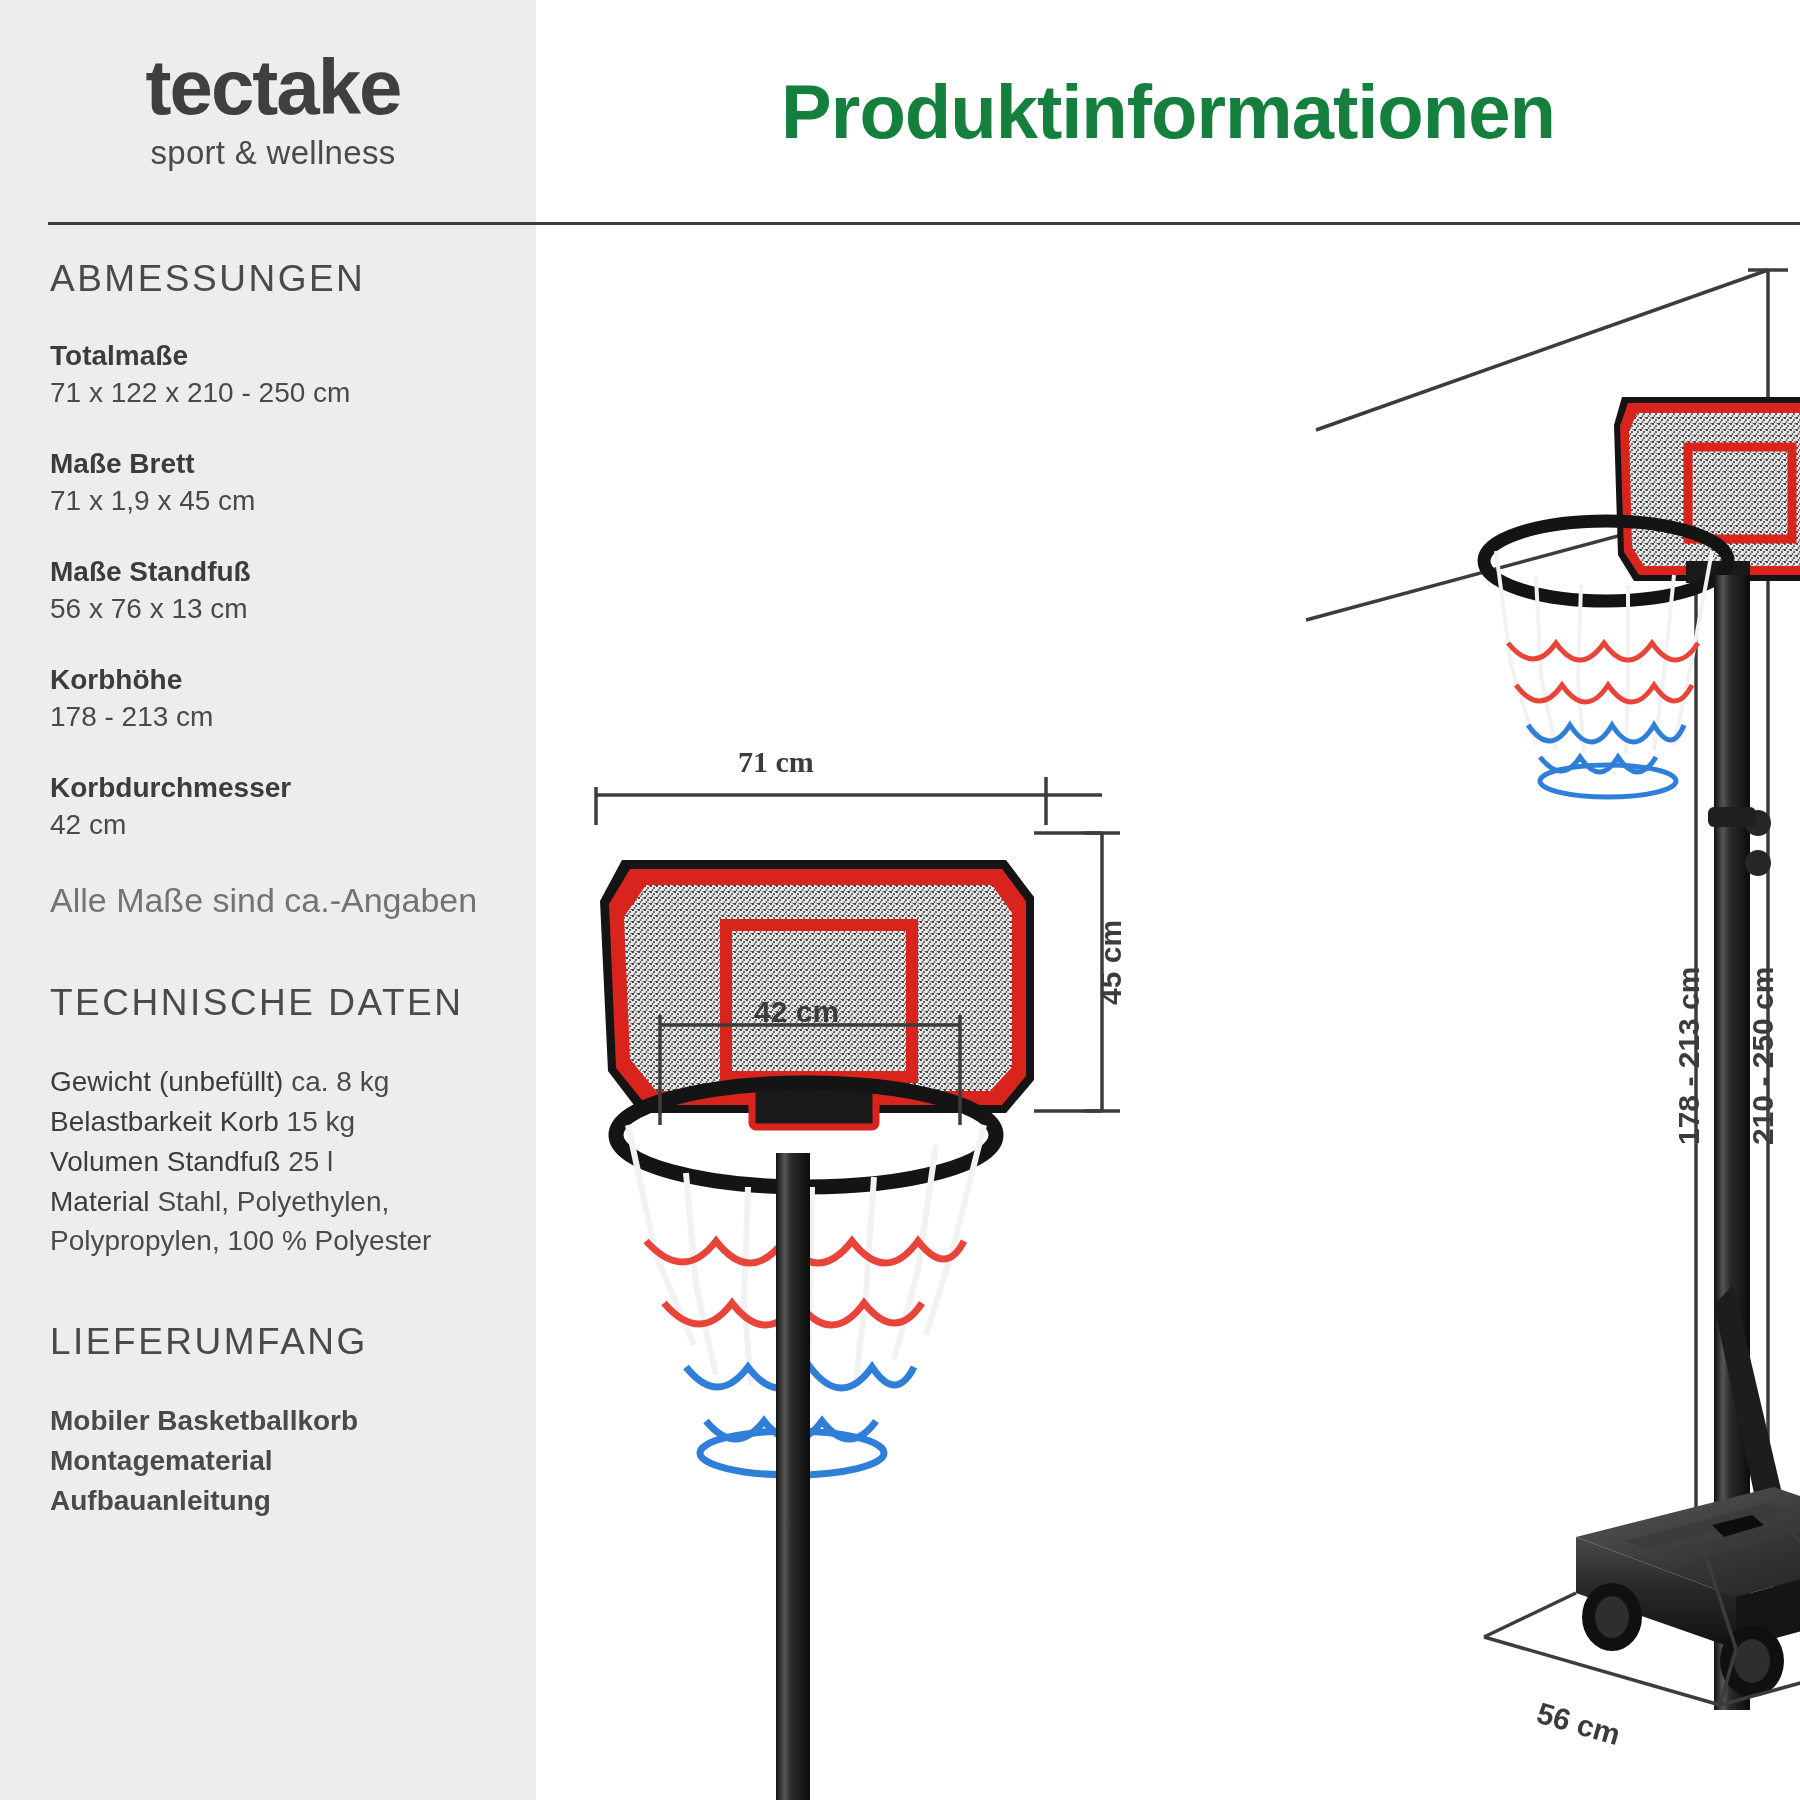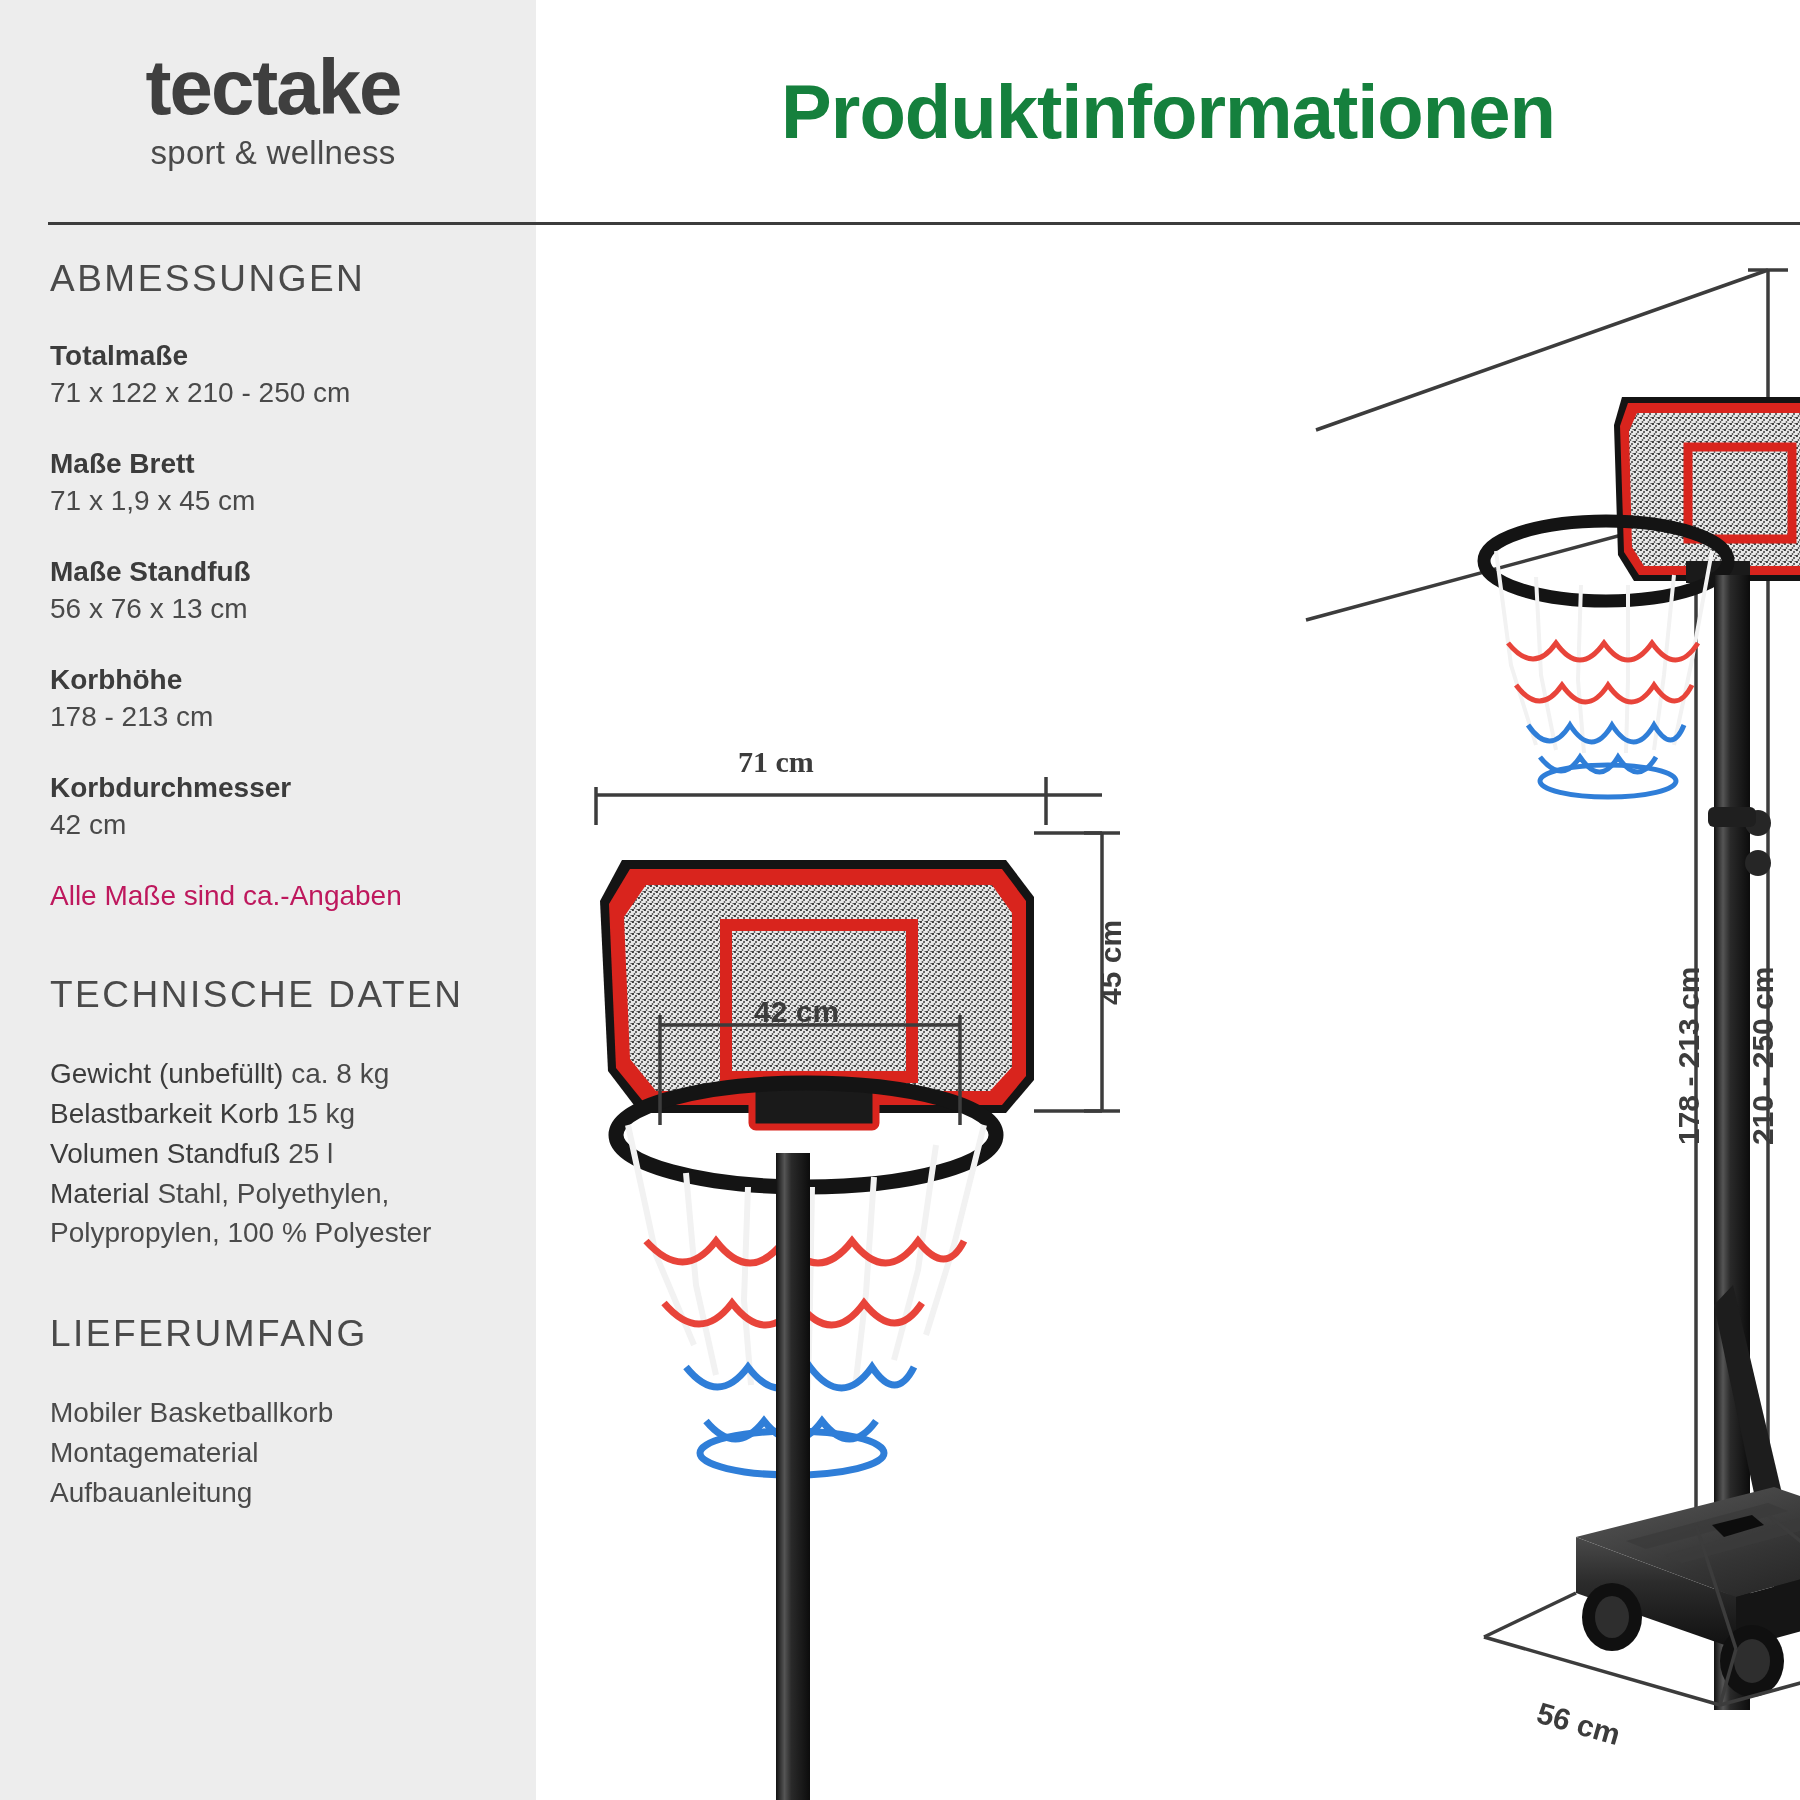--- a/index.html
+++ b/index.html
@@ -41,26 +41,26 @@
   }
   .sec-head.gap-top{margin-top:60px;}
   .spec{margin-bottom:34px;}
   .spec-label{
     font-size:28px;font-weight:bold;color:#3c3c3c;line-height:1.32;
   }
   .spec-value{
     font-size:28px;font-weight:400;color:#4a4a4a;line-height:1.32;
   }
   .note{
-    font-size:28px;color:#be185d;line-height:1.32;margin-top:22px;margin-bottom:10px;
+    font-size:34px;color:#737373;line-height:1.32;margin-top:22px;margin-bottom:10px;
   }
   .kv-list{margin:0;}
   .kv{font-size:28px;line-height:1.42;color:#4a4a4a;}
   .kv b{color:#3c3c3c;font-weight:normal;}
-  .ship-list{margin-top:2px;}
+  .ship-list{margin-top:2px;font-weight:bold;}
   .ship-item{font-size:28px;line-height:1.42;color:#4a4a4a;}
 
   
   .title{
     position:absolute;left:536px;top:0;width:1264px;height:222px;
     display:flex;align-items:center;justify-content:center;
     background:#ffffff;
   }
   .title span{
     font-size:76px;font-weight:bold;color:#15803d;letter-spacing:-1px;

